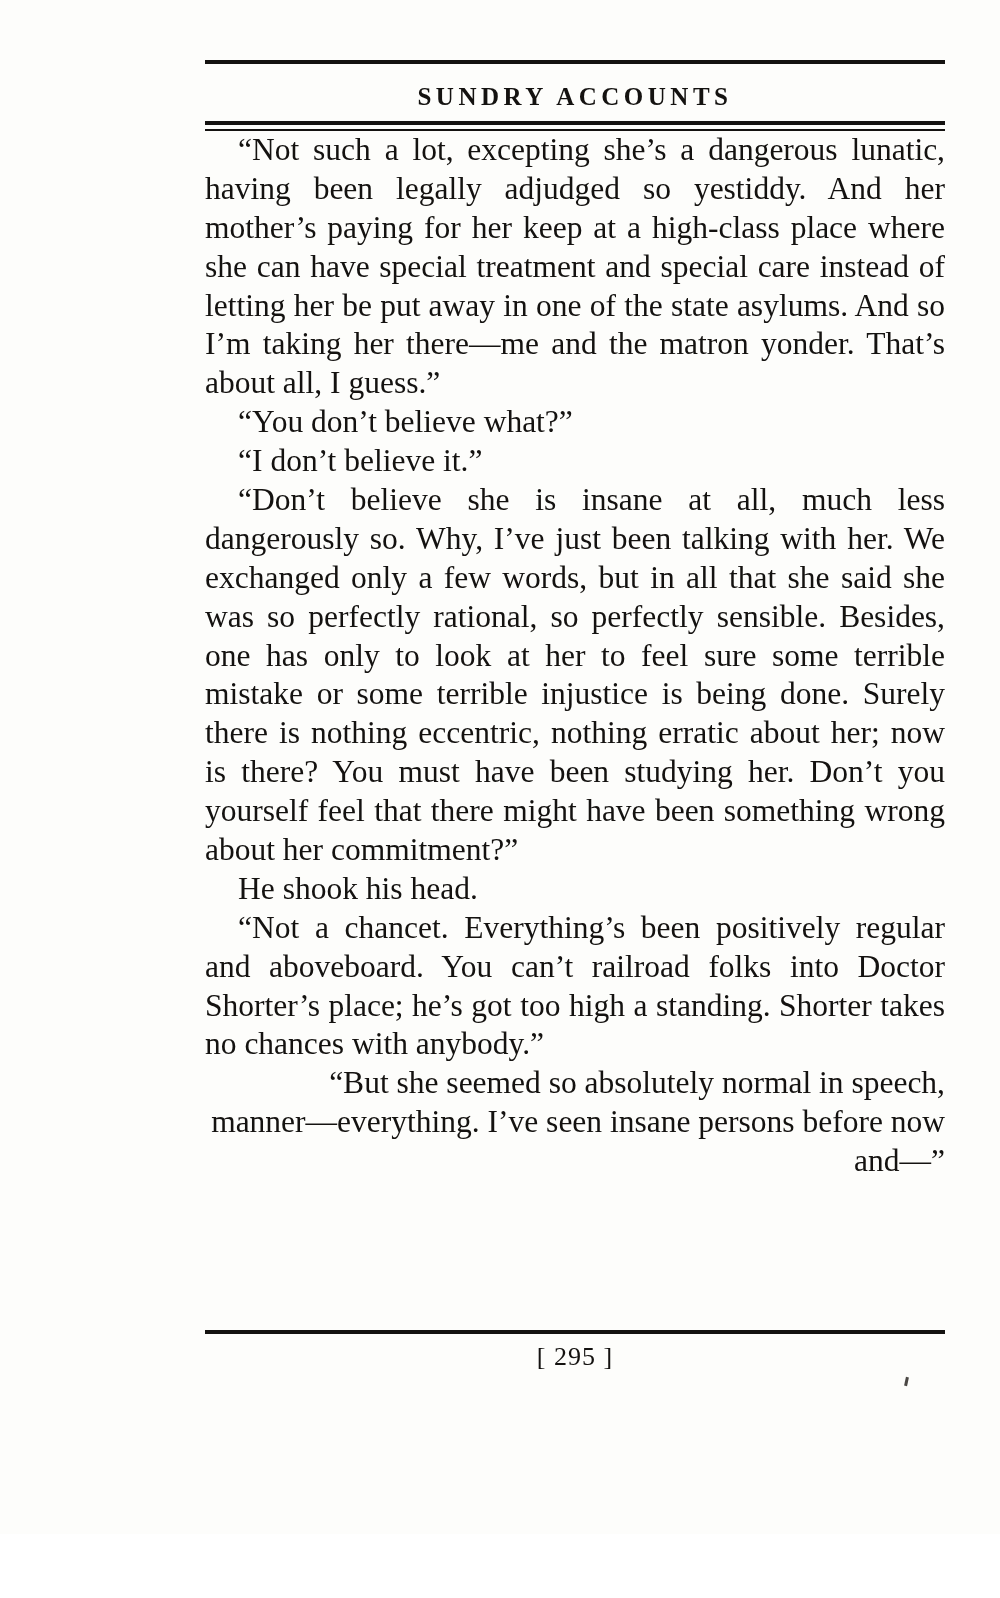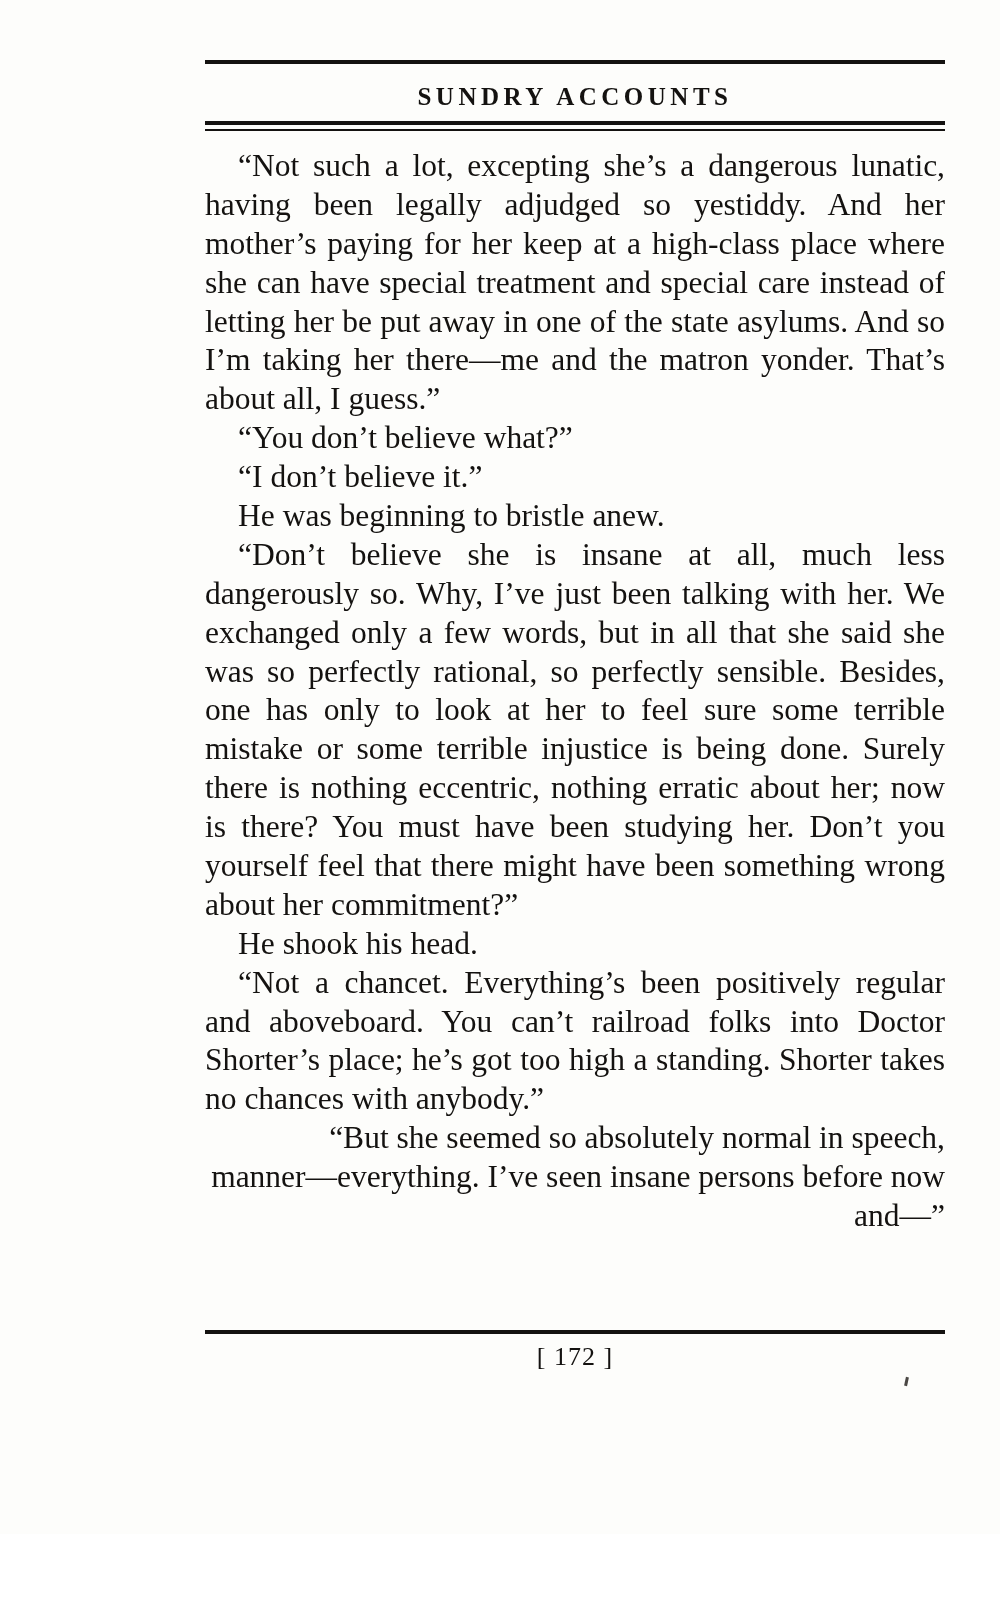--- a/index.html
+++ b/index.html
@@ -51,21 +51,20 @@
     font-weight: 700;
     font-family: "Liberation Serif", "DejaVu Serif", serif;
     color: #141210;
   }
   .head-rule-gap {
     height: 7px;
   }
 
   
   .body-text {
-    margin-top: 16px;
     font-size: 31.5px;
     line-height: 1.235;
     text-align: justify;
     text-justify: inter-word;
     color: #141210;
   }
   .body-text p {
     margin: 0;
     text-indent: 2.1ch;
     text-align: justify;
@@ -120,29 +119,28 @@
       <span class="header-title">SUNDRY ACCOUNTS</span>
     </div>
     <div class="rule-thick"></div>
     <div style="height:4px"></div>
     <div class="rule-thin"></div>
 
     <div class="body-text">
       <p>“Not such a lot, excepting she’s a dangerous lunatic, having been legally adjudged so yestiddy.  And her mother’s paying for her keep at a high-class place where she can have special treatment and special care instead of letting her be put away in one of the state asylums.  And so I’m taking her there—me and the matron yonder.  That’s about all, I guess.”</p>
       <p>“You don’t believe what?”</p>
       <p>“I don’t believe it.”</p>
-      <p>He was beginning to bristle anew.</p>
       <p>“Don’t believe she is insane at all, much less dangerously so.  Why, I’ve just been talking with her.  We exchanged only a few words, but in all that she said she was so perfectly rational, so perfectly sensible.  Besides, one has only to look at her to feel sure some terrible mistake or some terrible injustice is being done.  Surely there is nothing eccentric, nothing erratic about her; now is there?  You must have been studying her.  Don’t you yourself feel that there might have been something wrong about her commitment?”</p>
       <p>He shook his head.</p>
       <p>“Not a chancet.  Everything’s been positively regular and aboveboard.  You can’t railroad folks into Doctor Shorter’s place; he’s got too high a standing.  Shorter takes no chances with anybody.”</p>
       <p class="last">“But she seemed so absolutely normal in speech, manner—everything.  I’ve seen insane persons before now and—”</p>
     </div>
 
   </div>
 
   <div class="footer-wrap">
     <div class="footer-rule"></div>
-    <div class="folio">[ 172 ]</div>
+    <div class="folio">[ 295 ]</div>
   </div>
 
   <div class="speck"></div>
 
 </div>
 
 </body></html>

